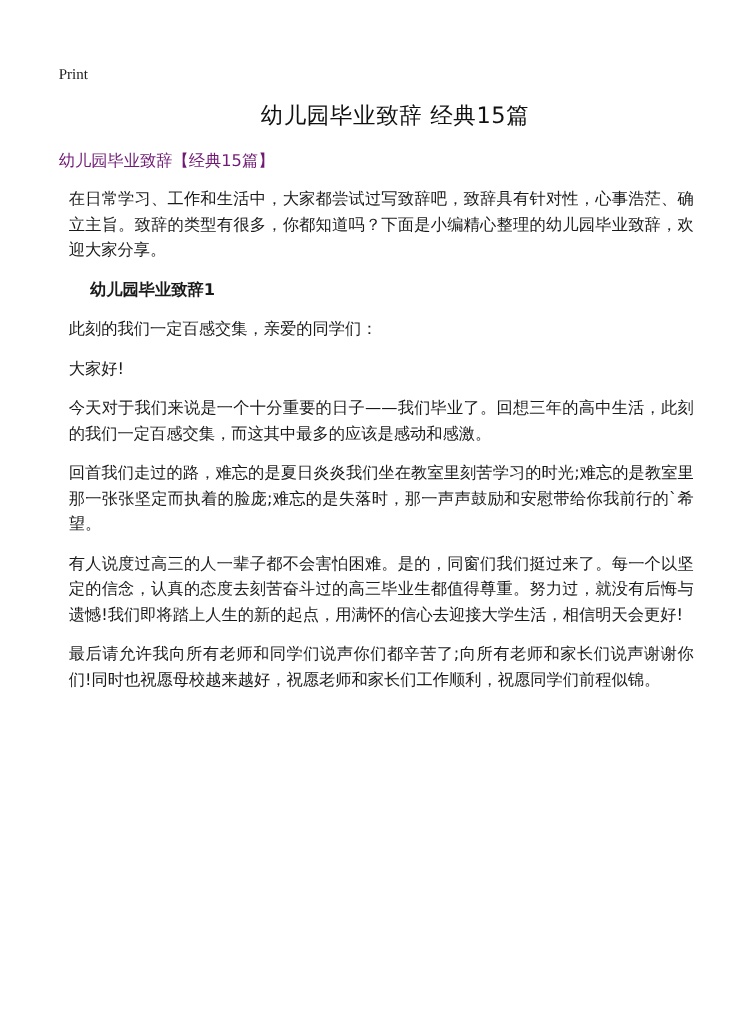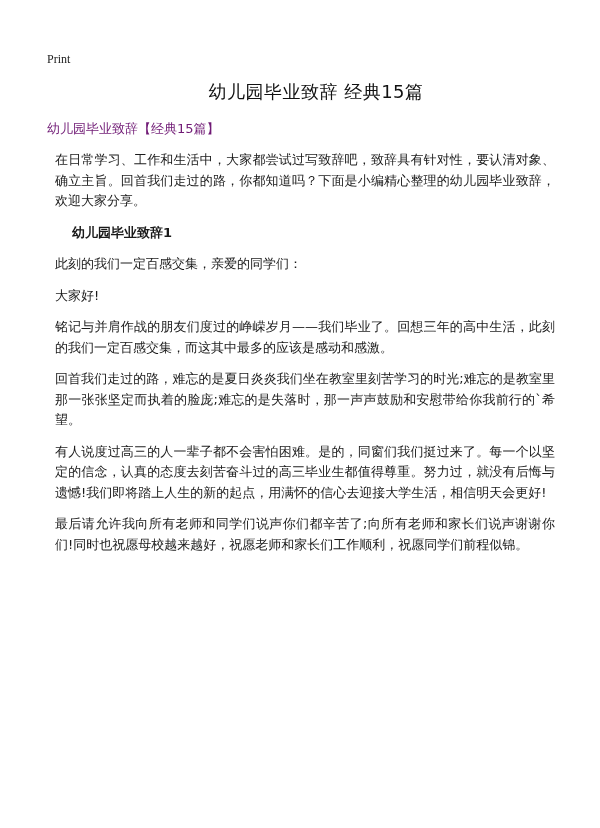--- a/index.html
+++ b/index.html
@@ -71,24 +71,24 @@
 <body>
 
 <div class="page">
   <div class="print-label">Print</div>
 
   <div class="title">幼儿园毕业致辞  经典15篇</div>
 
   <div class="subtitle">幼儿园毕业致辞【经典15篇】</div>
 
   <div class="content">
-    <p>在日常学习、工作和生活中，大家都尝试过写致辞吧，致辞具有针对性，要认清对象、确立主旨。回首我们走过的路，你都知道吗？下面是小编精心整理的幼儿园毕业致辞，欢迎大家分享。</p>
+    <p>在日常学习、工作和生活中，大家都尝试过写致辞吧，致辞具有针对性，心事浩茫、确立主旨。致辞的类型有很多，你都知道吗？下面是小编精心整理的幼儿园毕业致辞，欢迎大家分享。</p>
 
     <div class="section-heading">幼儿园毕业致辞1</div>
 
     <p>此刻的我们一定百感交集，亲爱的同学们：</p>
     <p>大家好!</p>
-    <p>铭记与并肩作战的朋友们度过的峥嵘岁月——我们毕业了。回想三年的高中生活，此刻的我们一定百感交集，而这其中最多的应该是感动和感激。</p>
+    <p>今天对于我们来说是一个十分重要的日子——我们毕业了。回想三年的高中生活，此刻的我们一定百感交集，而这其中最多的应该是感动和感激。</p>
     <p>回首我们走过的路，难忘的是夏日炎炎我们坐在教室里刻苦学习的时光;难忘的是教室里那一张张坚定而执着的脸庞;难忘的是失落时，那一声声鼓励和安慰带给你我前行的`希望。</p>
     <p>有人说度过高三的人一辈子都不会害怕困难。是的，同窗们我们挺过来了。每一个以坚定的信念，认真的态度去刻苦奋斗过的高三毕业生都值得尊重。努力过，就没有后悔与遗憾!我们即将踏上人生的新的起点，用满怀的信心去迎接大学生活，相信明天会更好!</p>
     <p>最后请允许我向所有老师和同学们说声你们都辛苦了;向所有老师和家长们说声谢谢你们!同时也祝愿母校越来越好，祝愿老师和家长们工作顺利，祝愿同学们前程似锦。</p>
   </div>
 </div>
 
 </body></html>

